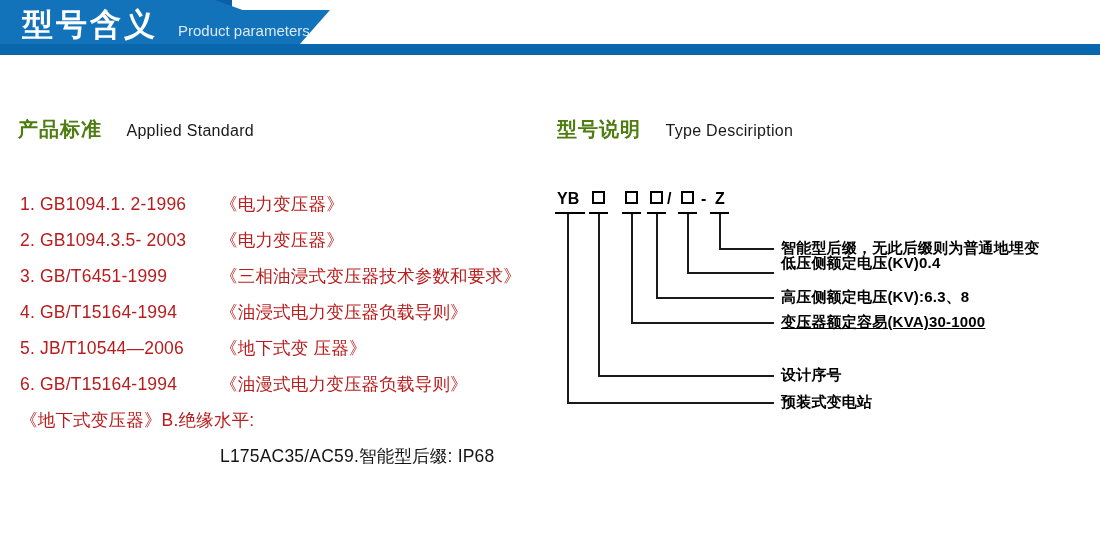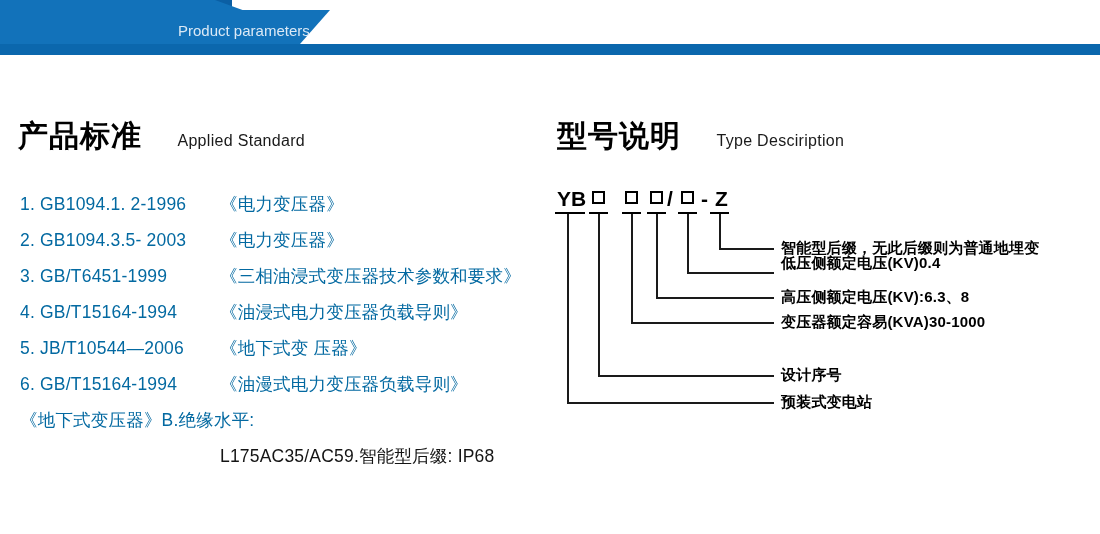--- a/index.html
+++ b/index.html
@@ -69,46 +69,46 @@
     color: #dbe9f6;
     white-space: nowrap;
   }
 
   
   .section-heading {
     position: absolute;
     white-space: nowrap;
   }
   .sh-cn {
-    font-size: 30px;
-    font-weight: bold;
-    color: #000000;
+    font-size: 20px;
+    font-weight: bold;
+    color: #4d7c0f;
     letter-spacing: 1px;
   }
   .sh-en {
     font-size: 16px;
     color: #1a1a1a;
-    margin-left: 31px;
+    margin-left: 20px;
     letter-spacing: 0.3px;
   }
   #heading-standard { left: 18px; top: 116px; }
   #heading-type     { left: 557px; top: 116px; }
 
   
   .std-list {
     position: absolute;
     left: 20px; top: 192px;
     width: 520px;
   }
   .std-row {
     display: flex;
     align-items: baseline;
     height: 36px;
     font-size: 17.5px;
-    color: #0369a1;
+    color: #b91c1c;
     white-space: nowrap;
   }
   .std-code {
     width: 200px;
     flex: none;
     letter-spacing: 0.2px;
   }
   .std-name {
     letter-spacing: 0.2px;
     text-align: center;
@@ -125,21 +125,21 @@
   
   .type-diagram {
     position: absolute;
     left: 545px; top: 188px;
     width: 545px;
     height: 250px;
   }
   .code-seg {
     position: absolute;
     top: 0;
-    font-size: 21px;
+    font-size: 16px;
     font-weight: bold;
     color: #000;
     line-height: 22px;
   }
   .code-box {
     position: absolute;
     top: 3px;
     width: 13px;
     height: 13px;
     border: 2px solid #000;
@@ -173,20 +173,21 @@
   }
 </style>
 </head>
 <body>
 
 <div class="header">
   <div class="header-band"></div>
   <div class="header-ribbon-upper"></div>
   <div class="header-ribbon"></div>
   <div class="header-bottom-bar"></div>
+  <div class="header-title-cn">型号含义</div>
   <div class="header-title-en">Product parameters</div>
 </div>
 
 <div class="section-heading" id="heading-standard">
   <span class="sh-cn">产品标准</span>
   <span class="sh-en">Applied Standard</span>
 </div>
 
 <div class="section-heading" id="heading-type">
   <span class="sh-cn">型号说明</span>
@@ -256,16 +257,16 @@
 
   <div class="vline" style="left:53px; top:26px; height:163px;"></div>
   <div class="hline" style="left:53px; top:187px; width:176px;"></div>
 
   <div class="vline" style="left:22px; top:26px; height:190px;"></div>
   <div class="hline" style="left:22px; top:214px; width:207px;"></div>
 
   <div class="lead-label" style="left:236px; top:51px;">智能型后缀，无此后缀则为普通地埋变</div>
   <div class="lead-label" style="left:236px; top:66px;">低压侧额定电压(KV)0.4</div>
   <div class="lead-label" style="left:236px; top:100px;">高压侧额定电压(KV):6.3、8</div>
-  <div class="lead-label" style="left:236px; top:125px;">变压器额定容易(KVA)30-1000</div>
+  <div class="lead-label" style="left:236px; top:125px;text-decoration:underline;">变压器额定容易(KVA)30-1000</div>
   <div class="lead-label" style="left:236px; top:178px;">设计序号</div>
   <div class="lead-label" style="left:236px; top:205px;">预装式变电站</div>
 </div>
 
 </body></html>

